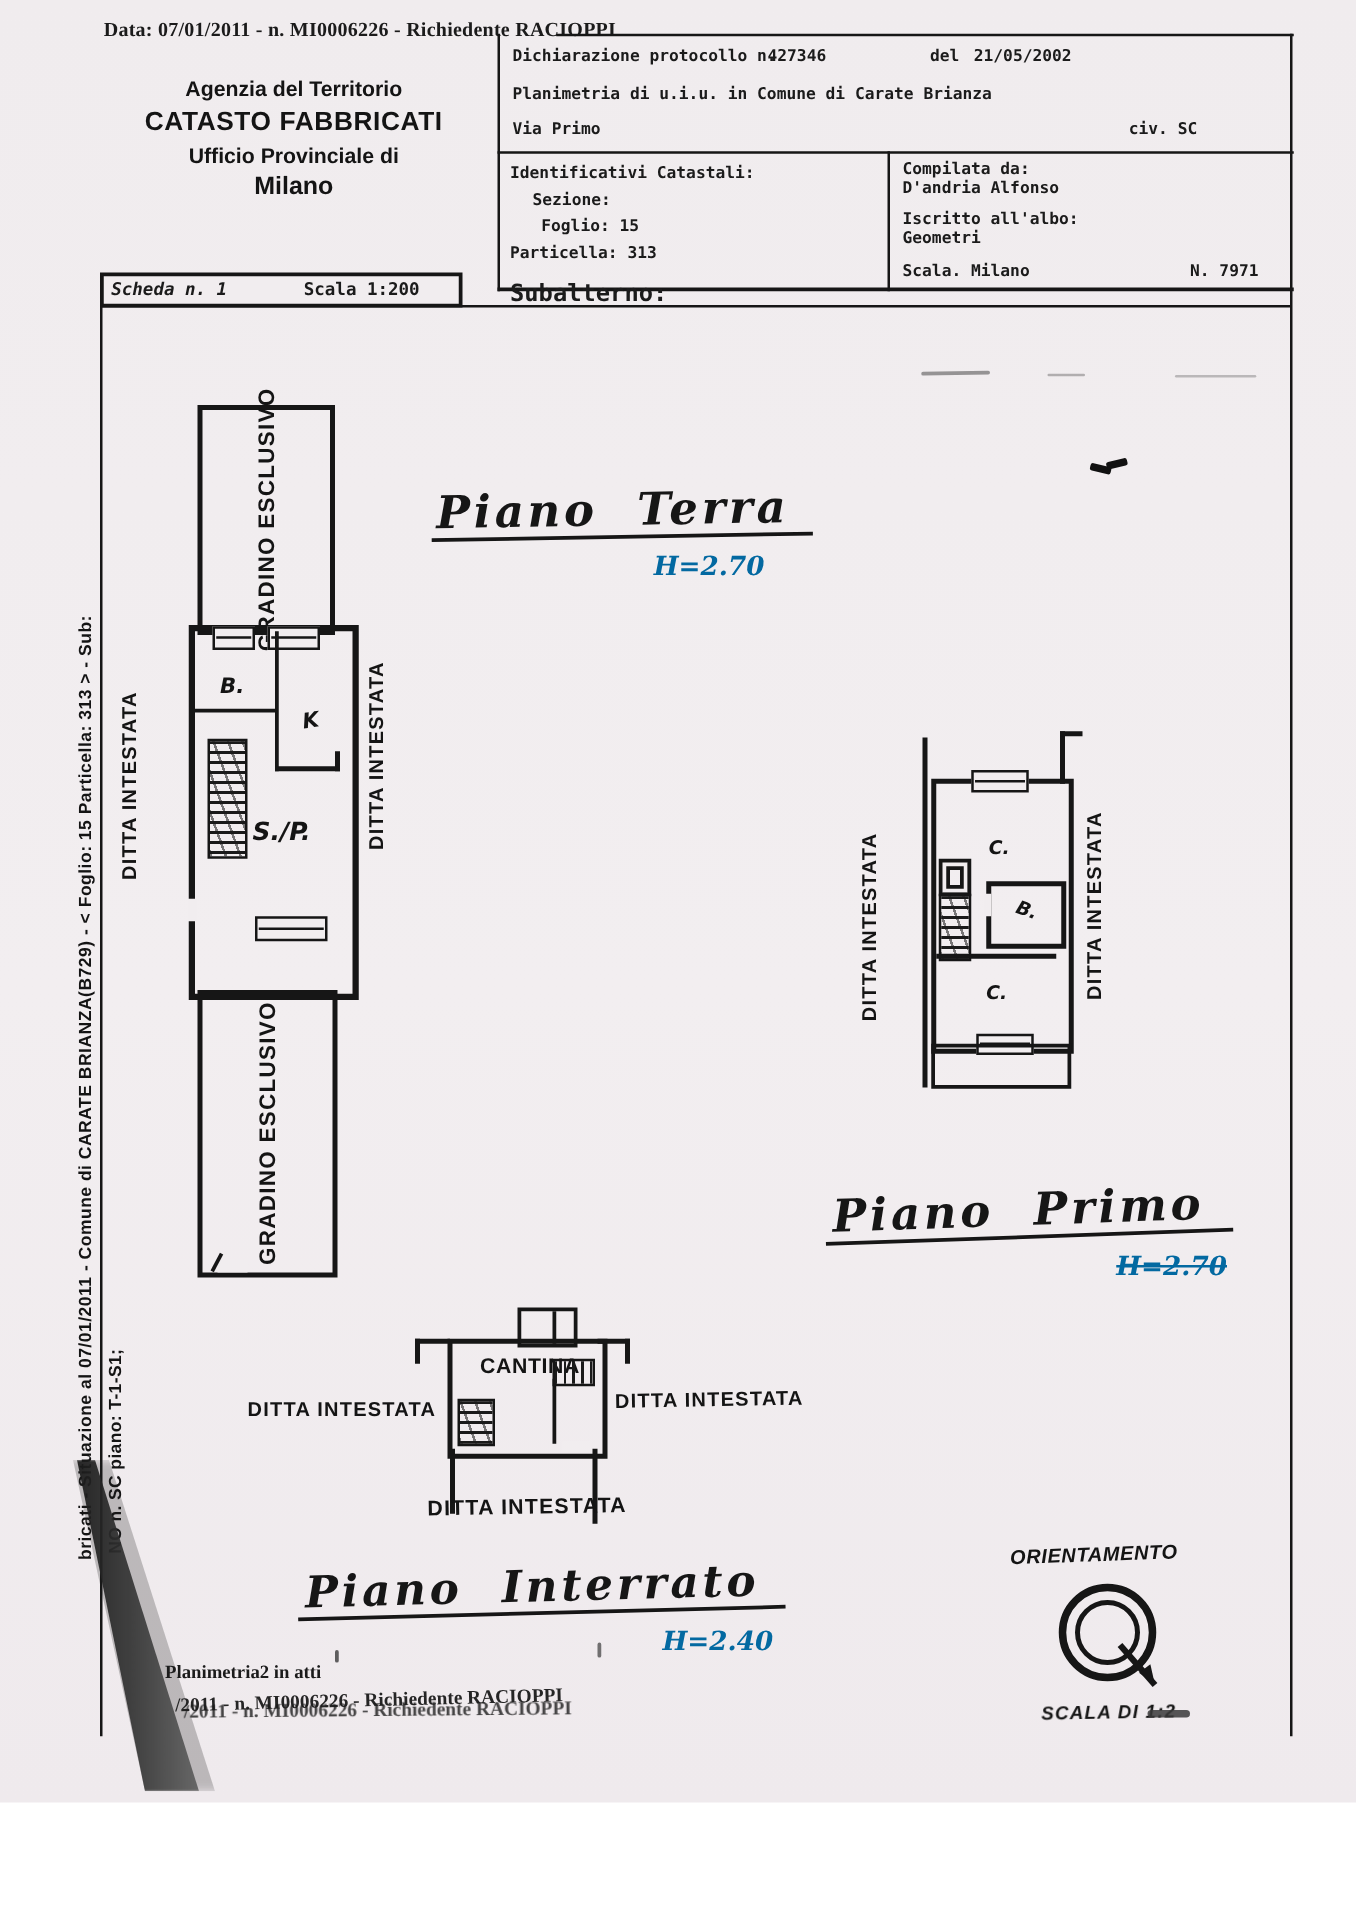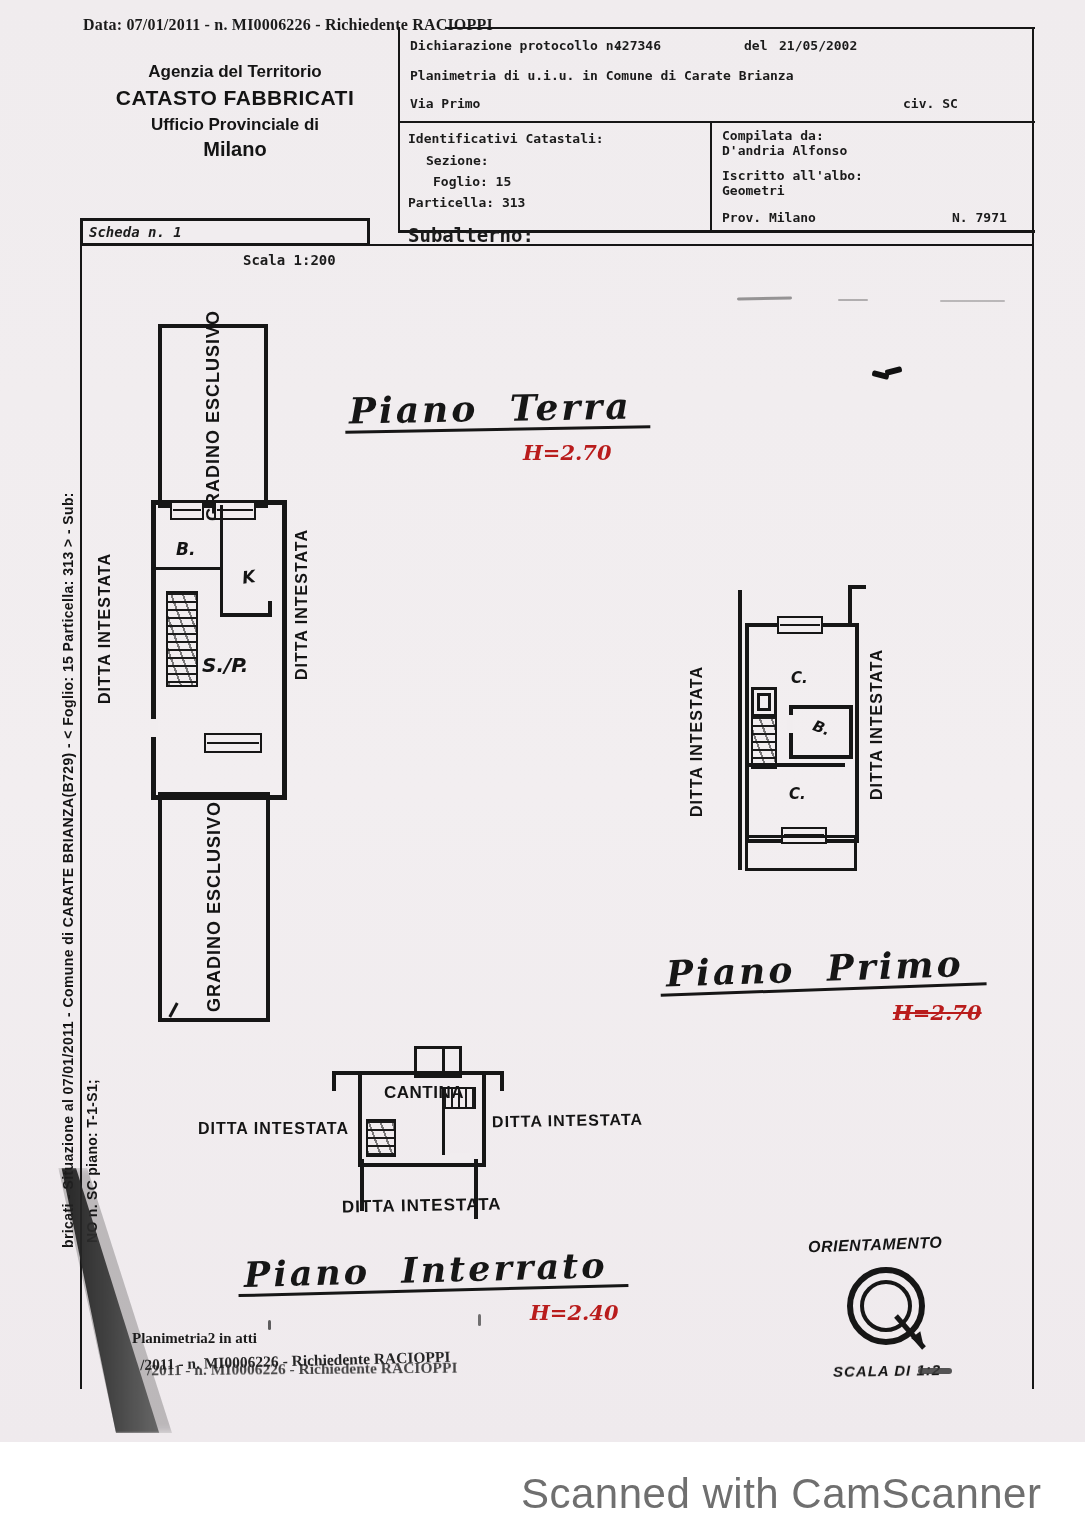--- a/index.html
+++ b/index.html
@@ -19,21 +19,21 @@
   .win{position:absolute;border:2px solid #161616;background:#f1edef;}
   .win::after{content:"";position:absolute;left:1px;right:1px;top:42%;border-top:2px solid #161616;}
   .hatchH{background:repeating-linear-gradient(180deg,#1a1a1a 0 2px,transparent 2px 8px),
                      repeating-linear-gradient(70deg,rgba(20,20,20,.55) 0 2px,transparent 2px 11px);
           border:2px solid #161616;}
   .hatchV{background:repeating-linear-gradient(90deg,#1a1a1a 0 2px,transparent 2px 7px);
           border:2px solid #161616;}
   .floor-title{font-family:"DejaVu Serif",serif;font-style:italic;font-weight:700;color:#161616;
                letter-spacing:3px;word-spacing:16px;border-bottom:3px solid #161616;
                display:inline-block;line-height:1.05;}
-  .floor-h{font-family:"DejaVu Serif",serif;font-style:italic;font-weight:700;color:#b91c1c;}
+  .floor-h{font-family:"DejaVu Serif",serif;font-style:italic;font-weight:700;color:#0369a1;}
   .planlabel{font-family:"Liberation Sans",sans-serif;font-weight:700;color:#141414;}
   .roomlabel{font-family:"DejaVu Sans",sans-serif;font-weight:700;font-style:italic;color:#141414;}
   .noise{position:absolute;background:#3a3a3a;border-radius:2px;}
   .fold{position:absolute;left:28px;top:1168px;width:160px;height:265px;
         background:linear-gradient(to right,#050505,#3d3d3d 55%,#777);
         clip-path:polygon(21% 0,30% 0,82% 100%,55% 100%);
         filter:blur(.8px);opacity:.92;}
   .fold2{position:absolute;left:20px;top:1168px;width:160px;height:265px;
         background:#222;clip-path:polygon(24% 0,42% 0,95% 100%,60% 100%);
         filter:blur(4px);opacity:.25;}
@@ -74,26 +74,26 @@
   <div class="abs mono" style="left:408px;top:131px;font-size:13px;">Identificativi Catastali:</div>
   <div class="abs mono" style="left:426px;top:153px;font-size:13px;">Sezione:</div>
   <div class="abs mono" style="left:433px;top:174px;font-size:13px;">Foglio: 15</div>
   <div class="abs mono" style="left:408px;top:195px;font-size:13px;">Particella: 313</div>
   <div class="abs mono" style="left:408px;top:224px;font-size:19px;">Subalterno:</div>
 
   <div class="abs mono" style="left:722px;top:128px;font-size:13px;">Compilata da:</div>
   <div class="abs mono" style="left:722px;top:143px;font-size:13px;">D'andria Alfonso</div>
   <div class="abs mono" style="left:722px;top:168px;font-size:13px;">Iscritto all'albo:</div>
   <div class="abs mono" style="left:722px;top:183px;font-size:13px;">Geometri</div>
-  <div class="abs mono" style="left:722px;top:210px;font-size:13px;">Prov. Milano</div>
+  <div class="abs mono" style="left:722px;top:210px;font-size:13px;">Scala. Milano</div>
   <div class="abs mono" style="left:952px;top:210px;font-size:13px;">N. 7971</div>
 
   <div class="abs" style="left:80px;top:218px;width:284px;height:22px;border:3px solid #161616;background:#f1edef;">
     <span class="mono" style="position:absolute;left:6px;top:3px;font-size:14px;font-style:italic;">Scheda n. 1</span>
-    <span class="mono" style="position:absolute;left:160px;top:3px;font-size:14px;margin-top:28px;">Scala 1:200</span>
+    <span class="mono" style="position:absolute;left:160px;top:3px;font-size:14px;">Scala 1:200</span>
   </div>
 
   <div class="wall" style="left:80px;top:244px;width:953px;height:2px;"></div>
   <div class="wall" style="left:80px;top:244px;width:2px;height:1145px;"></div>
   <div class="wall" style="left:1032px;top:27px;width:2px;height:1362px;"></div>
 
   <div class="abs vtext sansb" style="left:60px;top:430px;height:818px;font-size:14px;letter-spacing:.4px;">bricati - Situazione al 07/01/2011 - Comune di CARATE BRIANZA(B729) - &lt; Foglio: 15 Particella: 313 &gt; - Sub:</div>
   <div class="abs vtext sansb" style="left:84px;top:1048px;height:195px;font-size:14px;letter-spacing:.3px;">NO n. SC piano: T-1-S1;</div>
 
   <div class="abs floor-title" style="left:345px;top:390px;font-size:36px;padding:0 18px 0 4px;transform:rotate(-1deg);">Piano Terra</div>
@@ -197,16 +197,13 @@
   <div class="fold2"></div>
   <div class="fold"></div>
   <div class="noise" style="left:737px;top:297px;width:55px;height:3px;opacity:.5;transform:rotate(-1deg);"></div>
   <div class="noise" style="left:838px;top:299px;width:30px;height:2px;opacity:.35;"></div>
   <div class="noise" style="left:940px;top:300px;width:65px;height:2px;opacity:.3;"></div>
   <div class="noise" style="left:872px;top:372px;width:17px;height:6px;background:#111;transform:rotate(14deg);"></div>
   <div class="noise" style="left:885px;top:368px;width:17px;height:6px;background:#111;transform:rotate(-14deg);"></div>
   <div class="noise" style="left:268px;top:1320px;width:3px;height:10px;opacity:.8;"></div>
   <div class="noise" style="left:478px;top:1314px;width:3px;height:12px;opacity:.7;"></div>
 
-  <div class="camstrip">
-    <div class="camtext" style="top:28px;">Scanned with CamScanner</div>
-  </div>
 </div>
 
 </body></html>

